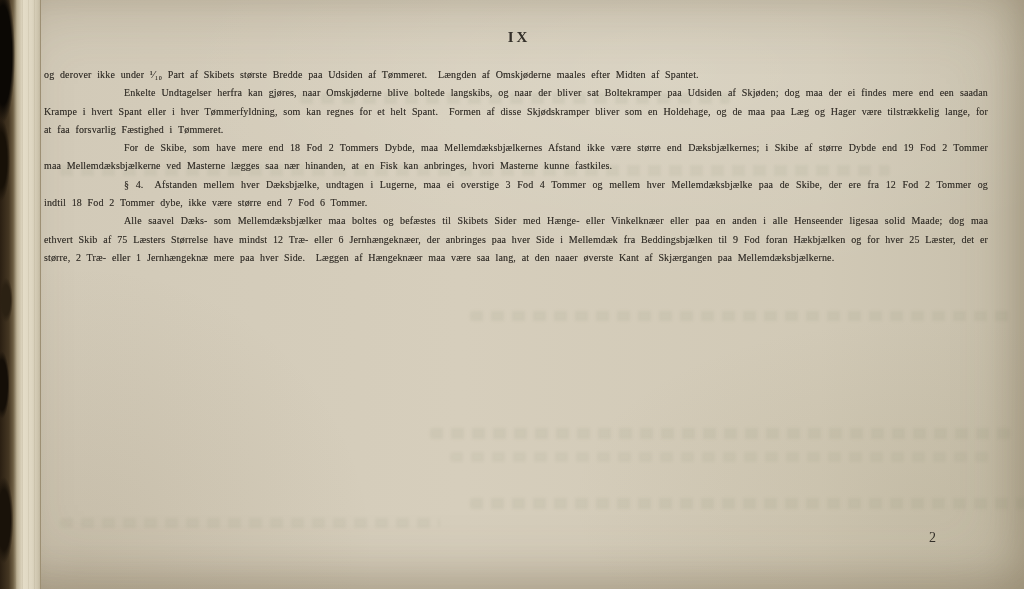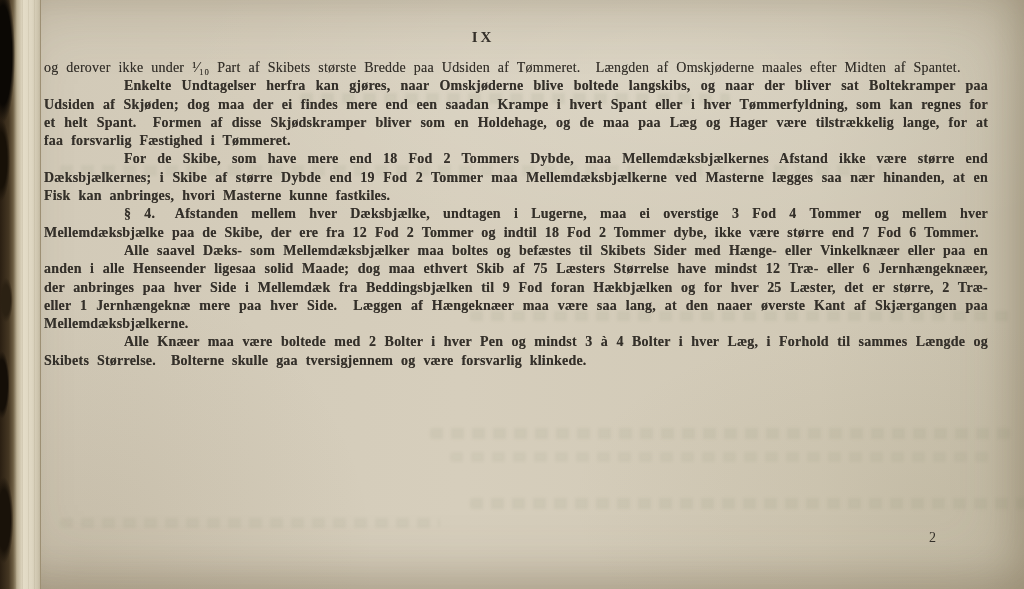--- a/index.html
+++ b/index.html
@@ -30,31 +30,31 @@
   
   .page-edge{
     position:absolute;left:16px;top:0;bottom:0;width:24px;
     background:
       repeating-linear-gradient(90deg, rgba(120,105,75,0.10) 0 1px, transparent 1px 6px),
       linear-gradient(90deg,#b6aa8e 0%,#e4dcc7 30%,#ded6c1 66%,#cdc4ad 92%,#c1b8a1 100%);
     border-right:1px solid rgba(118,102,74,0.35);
   }
   .page-header{
     position:absolute;top:29px;left:0;width:966px;
-    text-align:center;font-size:15px;font-weight:bold;letter-spacing:3px;
+    text-align:center;font-size:15px;font-weight:bold;letter-spacing:3px;padding-left:36px;
   }
   .text-block{
-    position:absolute;top:59px;left:44px;width:944px;
-    font-size:14px;line-height:18.3px;
+    position:absolute;top:66px;left:44px;width:944px;
+    font-size:10px;line-height:18.3px;
     text-align:justify;
     word-spacing:0.30em;letter-spacing:0.015em;
     text-shadow:0 0 0.5px rgba(52,48,40,0.55);
   }
   .text-block p{margin:0;}
-  .text-block p.indent{text-indent:80px;font-weight:bold;}
+  .text-block p.indent{text-indent:80px;}
   .page-number{
     position:absolute;left:929px;top:530px;
     font-size:14px;letter-spacing:0.5px;
   }
   
   .ghost{
     position:absolute;
     background:repeating-linear-gradient(90deg, rgba(112,122,92,0.16) 0 13px, transparent 13px 21px);
     filter:blur(1.6px);
     border-radius:3px;
@@ -84,17 +84,16 @@
   <div class="ghost g7"></div>
 
   <div class="page-header">IX</div>
 
   <div class="text-block">
       <p class="">og derover ikke under ¹⁄₁₀ Part af Skibets største Bredde paa Udsiden af Tømmeret.  Længden af Omskjøderne maales efter Midten af Spantet.</p>
       <p class="indent">Enkelte Undtagelser herfra kan gjøres, naar Omskjøderne blive boltede langskibs, og naar der bliver sat Boltekramper paa Udsiden af Skjøden; dog maa der ei findes mere end een saadan Krampe i hvert Spant eller i hver Tømmerfyldning, som kan regnes for et helt Spant.  Formen af disse Skjødskramper bliver som en Holdehage, og de maa paa Læg og Hager være tilstrækkelig lange, for at faa forsvarlig Fæstighed i Tømmeret.</p>
       <p class="indent">For de Skibe, som have mere end 18 Fod 2 Tommers Dybde, maa Mellemdæksbjælkernes Afstand ikke være større end Dæksbjælkernes; i Skibe af større Dybde end 19 Fod 2 Tommer maa Mellemdæksbjælkerne ved Masterne lægges saa nær hinanden, at en Fisk kan anbringes, hvori Masterne kunne fastkiles.</p>
       <p class="indent">§ 4.  Afstanden mellem hver Dæksbjælke, undtagen i Lugerne, maa ei overstige 3 Fod 4 Tommer og mellem hver Mellemdæksbjælke paa de Skibe, der ere fra 12 Fod 2 Tommer og indtil 18 Fod 2 Tommer dybe, ikke være større end 7 Fod 6 Tommer.</p>
       <p class="indent">Alle saavel Dæks- som Mellemdæksbjælker maa boltes og befæstes til Skibets Sider med Hænge- eller Vinkelknæer eller paa en anden i alle Henseender ligesaa solid Maade; dog maa ethvert Skib af 75 Læsters Størrelse have mindst 12 Træ- eller 6 Jernhængeknæer, der anbringes paa hver Side i Mellemdæk fra Beddingsbjælken til 9 Fod foran Hækbjælken og for hver 25 Læster, det er større, 2 Træ- eller 1 Jernhængeknæ mere paa hver Side.  Læggen af Hængeknæer maa være saa lang, at den naaer øverste Kant af Skjærgangen paa Mellemdæksbjælkerne.</p>
-      <p class="indent">Alle Knæer maa være boltede med 2 Bolter i hver Pen og mindst 3 à 4 Bolter i hver Læg, i Forhold til sammes Længde og Skibets Størrelse.  Bolterne skulle gaa tversigjennem og være forsvarlig klinkede.</p>
     </div>
 
   <div class="page-number">2</div>
 </div>
 
 </body></html>

